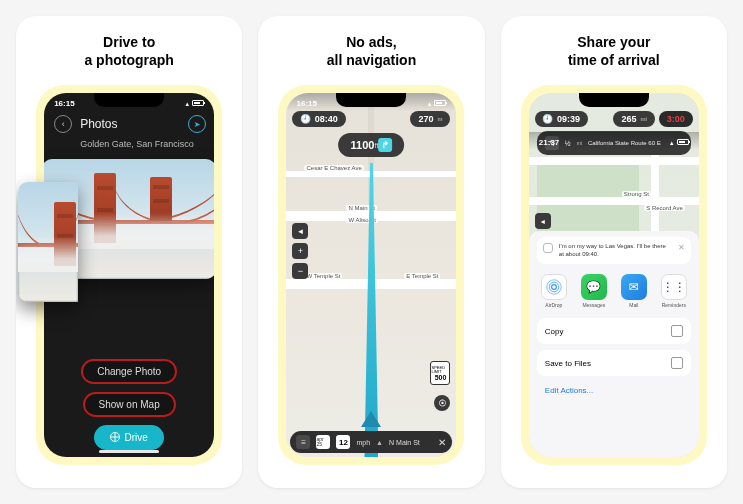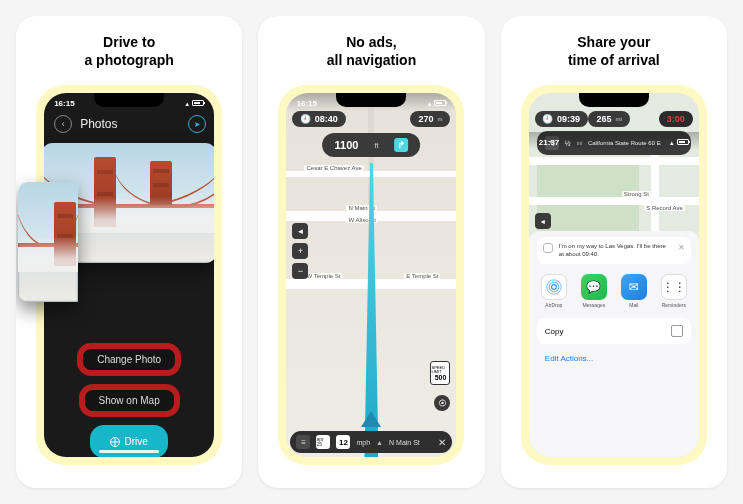--- a/index.html
+++ b/index.html
@@ -150,32 +150,32 @@
   .cable2 { bottom:46%; height:50px; left:40%; right:-10%; border-radius:0 0 100% 100% / 0 0 100px 100px; }
   .water { position:absolute; left:0; right:0; bottom:0; height:25%;
     background: linear-gradient(180deg,#6a8aa0,#4a6a80); }
 
   .s1-buttons {
     margin-top: 80px;
     display:flex; flex-direction:column; align-items:center; gap:8px;
     padding: 0 18px;
   }
   .pill-btn {
-    border: 6px solid #b91c1c;
+    border: 2px solid #b91c1c;
     color: #ddd;
     font-size: 10px;
     padding: 5px 14px;
     border-radius: 14px;
     background: rgba(0,0,0,0.2);
   }
   .pill-btn.primary {
     background: #17b6c9;
     border-color: #17b6c9;
     color: #fff;
-    display:flex; align-items:center; gap:4px;
+    display:flex; gap:4px;
   }
   .wheel-icon { width:10px; height:10px; border:1.5px solid #fff; border-radius:50%; position:relative; }
   .wheel-icon::before { content:""; position:absolute; left:50%; top:-1px; bottom:-1px; width:1px; background:#fff; transform:translateX(-50%);}
   .wheel-icon::after { content:""; position:absolute; top:50%; left:-1px; right:-1px; height:1px; background:#fff; transform:translateY(-50%);}
   .home-ind { position:absolute; bottom:4px; left:50%; transform:translateX(-50%);
     width:60px; height:3px; background:#fff; border-radius:2px; z-index:80; opacity:0.9;}
 
   
   .map-bg {
     position:absolute; inset:0;
@@ -202,21 +202,21 @@
   .chip {
     background:#3a3a3a; color:#fff; font-size:9px; font-weight:600;
     padding:3px 8px; border-radius:10px;
     display:flex; align-items:center; gap:3px;
   }
   .chip .sub { font-size:6px; opacity:0.7; margin-left:1px; font-weight:400; }
   .dist-chip {
     position:absolute; top:40px; left:50%; transform:translateX(-50%);
     background:#3a3a3a; color:#fff; font-size:11px; font-weight:700;
     padding:5px 12px; border-radius:14px;
-    display:flex; align-items:center; gap:16px; z-index:30;
+    display:flex; align-items:center; gap:0; z-index:30;
   }
   .dist-chip .ft { font-size:7px; font-weight:400; opacity:0.8; }
   .turn-icon { width:14px; height:14px; background:#4fd6e6; border-radius:3px;
     display:flex; align-items:center; justify-content:center; color:#fff; font-size:9px; font-weight:900; }
   .side-ctrl {
     position:absolute; left:6px; top:130px;
     display:flex; flex-direction:column; gap:4px; z-index:30;
   }
   .sq-btn { width:16px; height:16px; background:#3a3a3a; border-radius:4px;
     color:#fff; font-size:9px; display:flex; align-items:center; justify-content:center; }
@@ -325,20 +325,21 @@
 
       <div class="s1-header">
         <div class="back-circle">
           <span>‹</span>
         </div>
         <span class="s1-title">Photos</span>
         <div class="compass">
           <span>➤</span>
         </div>
       </div>
+      <div class="s1-sub">Golden Gate, San Francisco</div>
 
       <div class="photo" style="margin-left:-2px;margin-right:-2px;">
         <div class="water"></div>
         <div class="deck"></div>
         <div class="cable"></div>
         <div class="cable cable2"></div>
         <div class="bridge-tower bt1"></div>
         <div class="bridge-tower bt2"></div>
         <div class="fog"></div>
       </div>
@@ -464,21 +465,21 @@
       <div class="s3-top-row">
         <div class="chip">
           <span>🕘</span>
           <span>09:39</span>
         </div>
         <div class="s3-chip-group">
           <div class="chip">
             <span>265</span>
             <span class="sub">mi</span>
           </div>
-          <div class="chip" style="background:#2a2a2a;margin-left:25px;">
+          <div class="chip" style="background:#2a2a2a;">
             <span class="s3-eta">3:00</span>
           </div>
         </div>
       </div>
 
       <div class="s3-banner">
         <span class="tarrow">↰</span>
         <span>½</span>
         <span style="font-size:5px; opacity:0.7;">mi</span>
         <span style="flex:1; font-size:6px;">California State Route 60 E</span>
@@ -515,17 +516,21 @@
           <div class="app-item">
             <div class="app-icon ai-rem">⋮⋮</div>
             <span class="app-lbl">Reminders</span>
           </div>
         </div>
 
         <div class="action-row">
           <span>Copy</span>
           <span class="ico"></span>
         </div>
+        <div class="action-row">
+          <span>Save to Files</span>
+          <span class="ico"></span>
+        </div>
         <div class="edit-link">Edit Actions...</div>
       </div>
     </div>
   </div>
 </div>
 
 </body></html>

